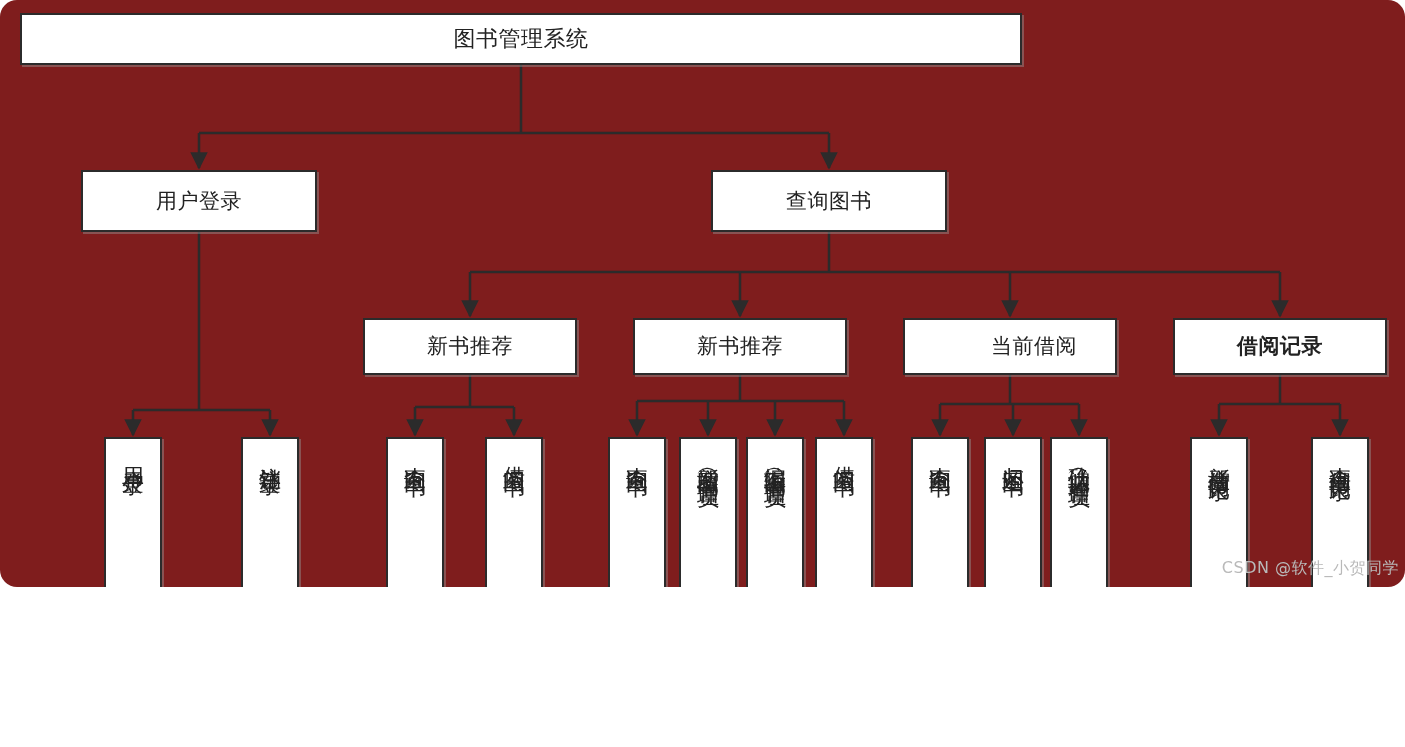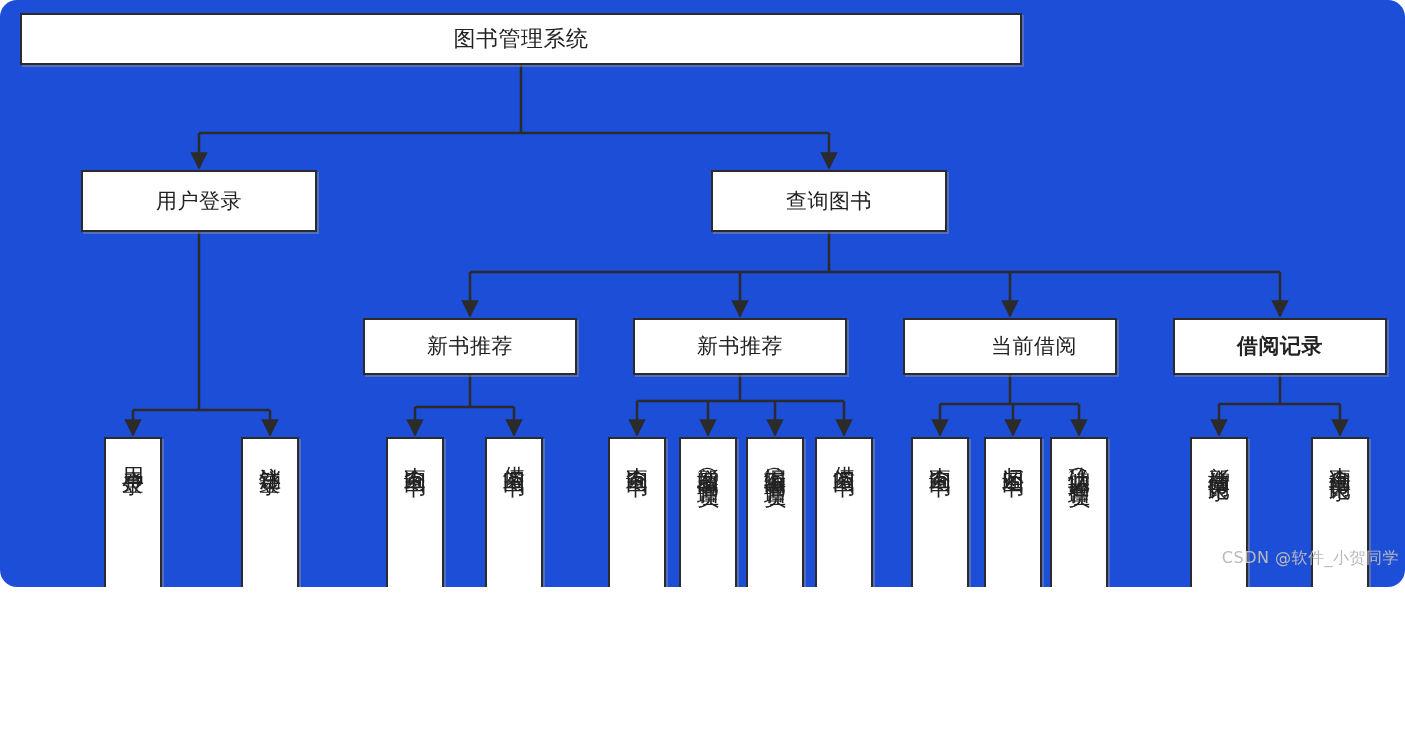--- a/index.html
+++ b/index.html
@@ -8,21 +8,21 @@
     padding: 0;
     background: #ffffff;
   }
   body {
     font-family: "DejaVu Sans", "Liberation Sans", sans-serif;
   }
   #diagram-root {
     position: relative;
     width: 1405px;
     height: 587px;
-    background: #1d4ed8;
+    background: #7f1d1d;
     overflow: hidden;
     border-radius: 17px;
   }
   #edge-layer {
     position: absolute;
     left: 0;
     top: 0;
     width: 1405px;
     height: 747px;
     pointer-events: none;
@@ -60,21 +60,21 @@
     writing-mode: vertical-rl;
     text-orientation: upright;
     font-size: 22px;
     letter-spacing: 3px;
     line-height: 1;
     white-space: nowrap;
   }
   #watermark {
     position: absolute;
     right: 6px;
-    bottom: 18px;
+    bottom: 8px;
     font-size: 16px;
     color: #b9b9b9;
     font-family: "DejaVu Sans", "Liberation Sans", sans-serif;
     white-space: nowrap;
     letter-spacing: 0.5px;
   }
 </style>
 </head>
 <body>
 

